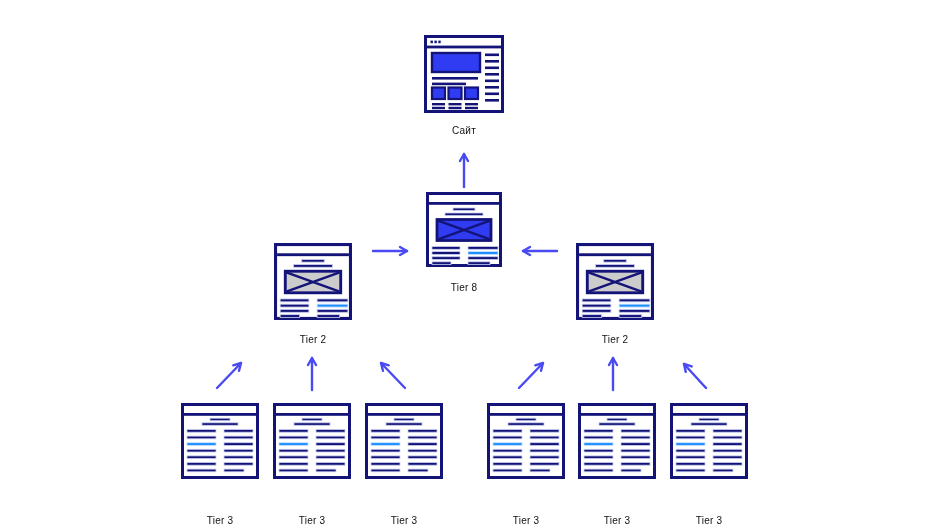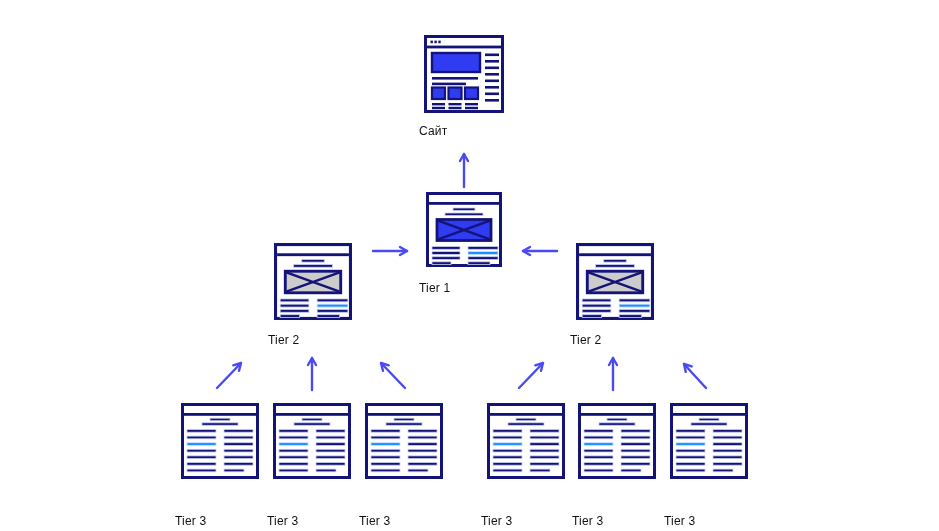--- a/index.html
+++ b/index.html
@@ -2,22 +2,22 @@
 <html><head>
 <meta charset="utf-8">
 <style>
   html,body{margin:0;padding:0;background:#fff;}
   .stage{
     position:relative;width:939px;height:531px;background:#ffffff;
     font-family:"Liberation Sans",sans-serif;overflow:hidden;
   }
   .icon{position:absolute;display:block;}
   .node-label{
-    position:absolute;width:90px;text-align:left;
-    font-size:12px;line-height:18px;color:#111111;letter-spacing:.2px;
+    position:absolute;width:90px;text-align:center;
+    font-size:10px;line-height:18px;color:#111111;letter-spacing:.2px;
   }
   .arrows-layer{position:absolute;left:0;top:0;width:939px;height:531px;pointer-events:none;}
   .arrow{stroke:#4a4af2;stroke-width:2.4;stroke-linecap:round;fill:none;}
   
   #icon-site   {left:424px;top:35px;width:80px;height:78px;}
   #icon-tier1  {left:426px;top:192px;width:76px;height:75px;color:#2f3cf2;}
   #icon-tier2a {left:274px;top:243px;width:78px;height:77px;color:#cccccc;}
   #icon-tier2b {left:576px;top:243px;width:78px;height:77px;color:#cccccc;}
   .tier3-icon  {top:403px;width:78px;height:76px;}
   #icon-t3-1{left:181px;} #icon-t3-2{left:273px;} #icon-t3-3{left:365px;}
@@ -125,21 +125,21 @@
   </svg>
 
   <svg class="icon" id="icon-site">
       <use href="#sym-browser"></use>
     </svg>
   <div class="node-label" id="lbl-site">Сайт</div>
 
   <svg class="icon" id="icon-tier1">
       <use href="#sym-article"></use>
     </svg>
-  <div class="node-label" id="lbl-tier1">Tier 1</div>
+  <div class="node-label" id="lbl-tier1">Tier 8</div>
 
   <svg class="icon" id="icon-tier2a">
       <use href="#sym-article"></use>
     </svg>
   <div class="node-label" id="lbl-tier2a">Tier 2</div>
   <svg class="icon" id="icon-tier2b">
       <use href="#sym-article"></use>
     </svg>
   <div class="node-label" id="lbl-tier2b">Tier 2</div>
 

